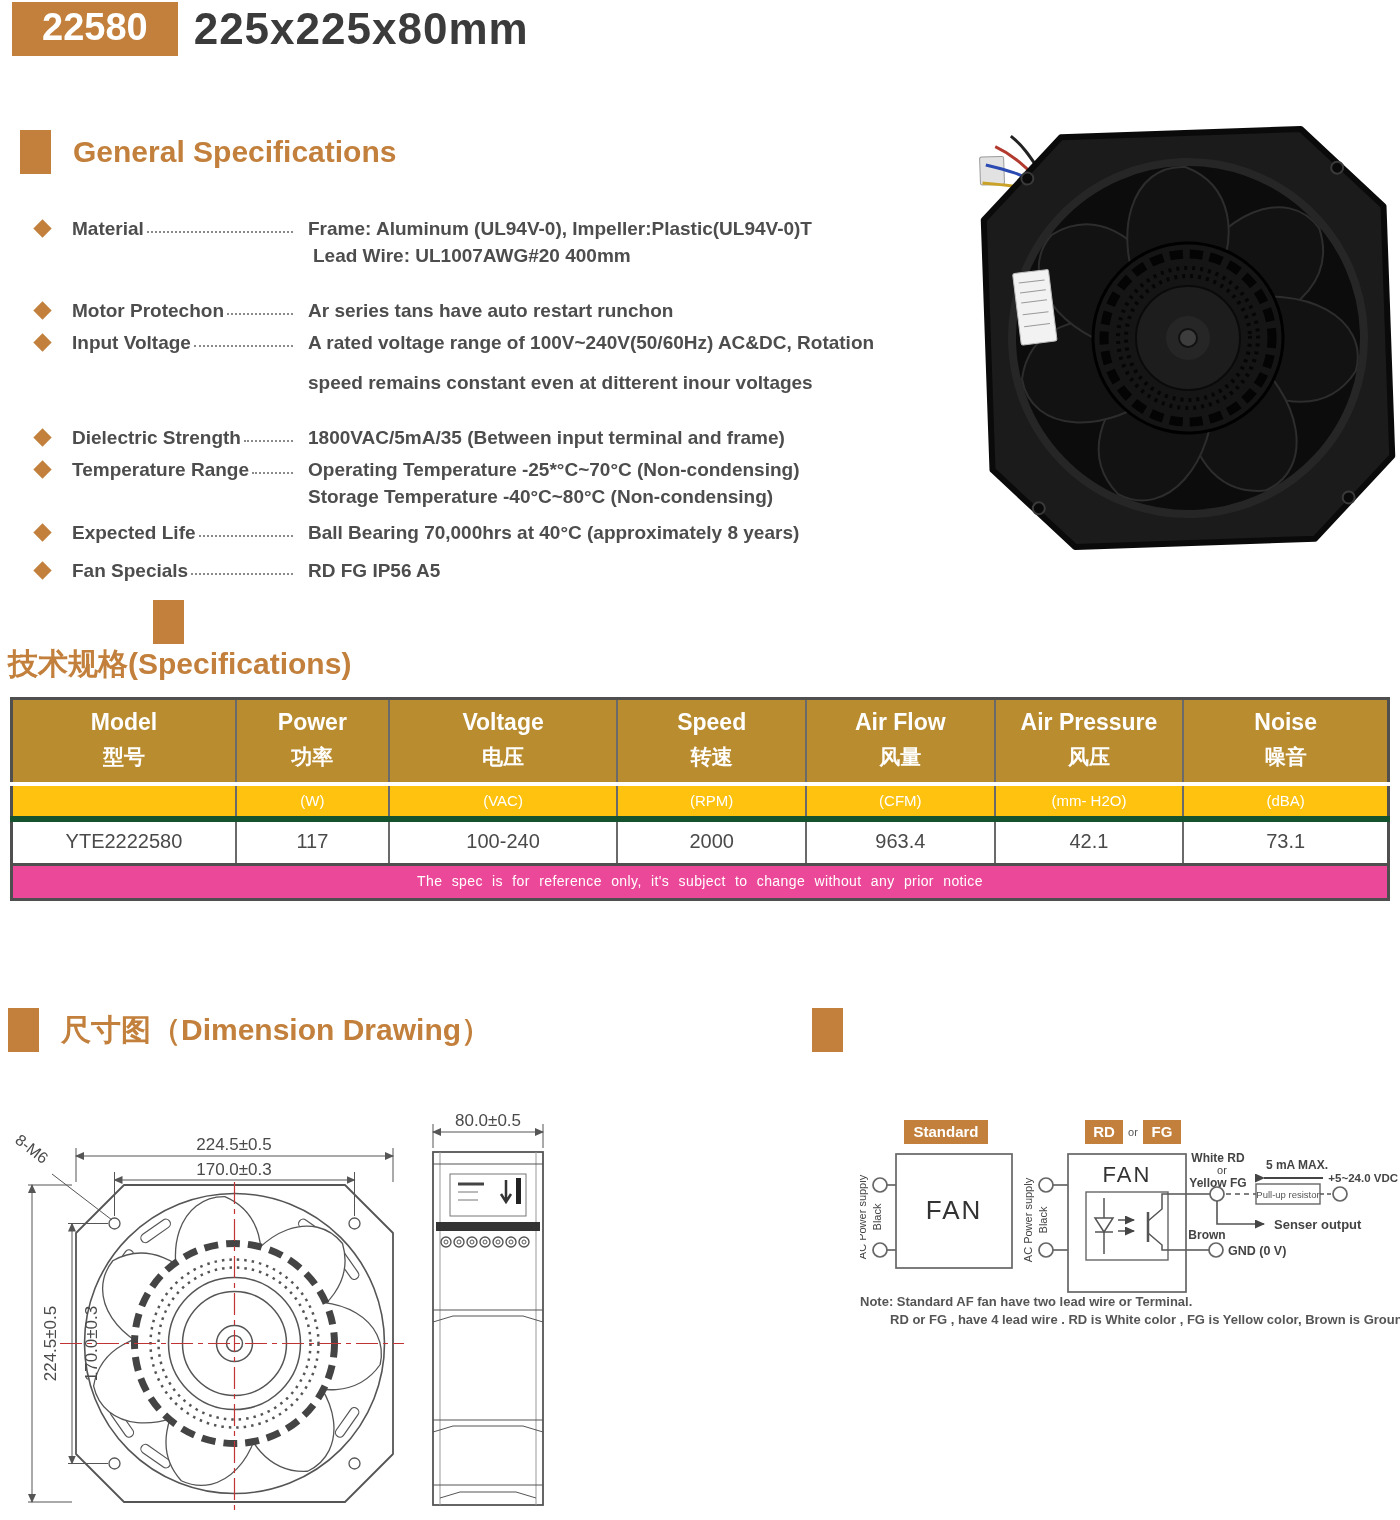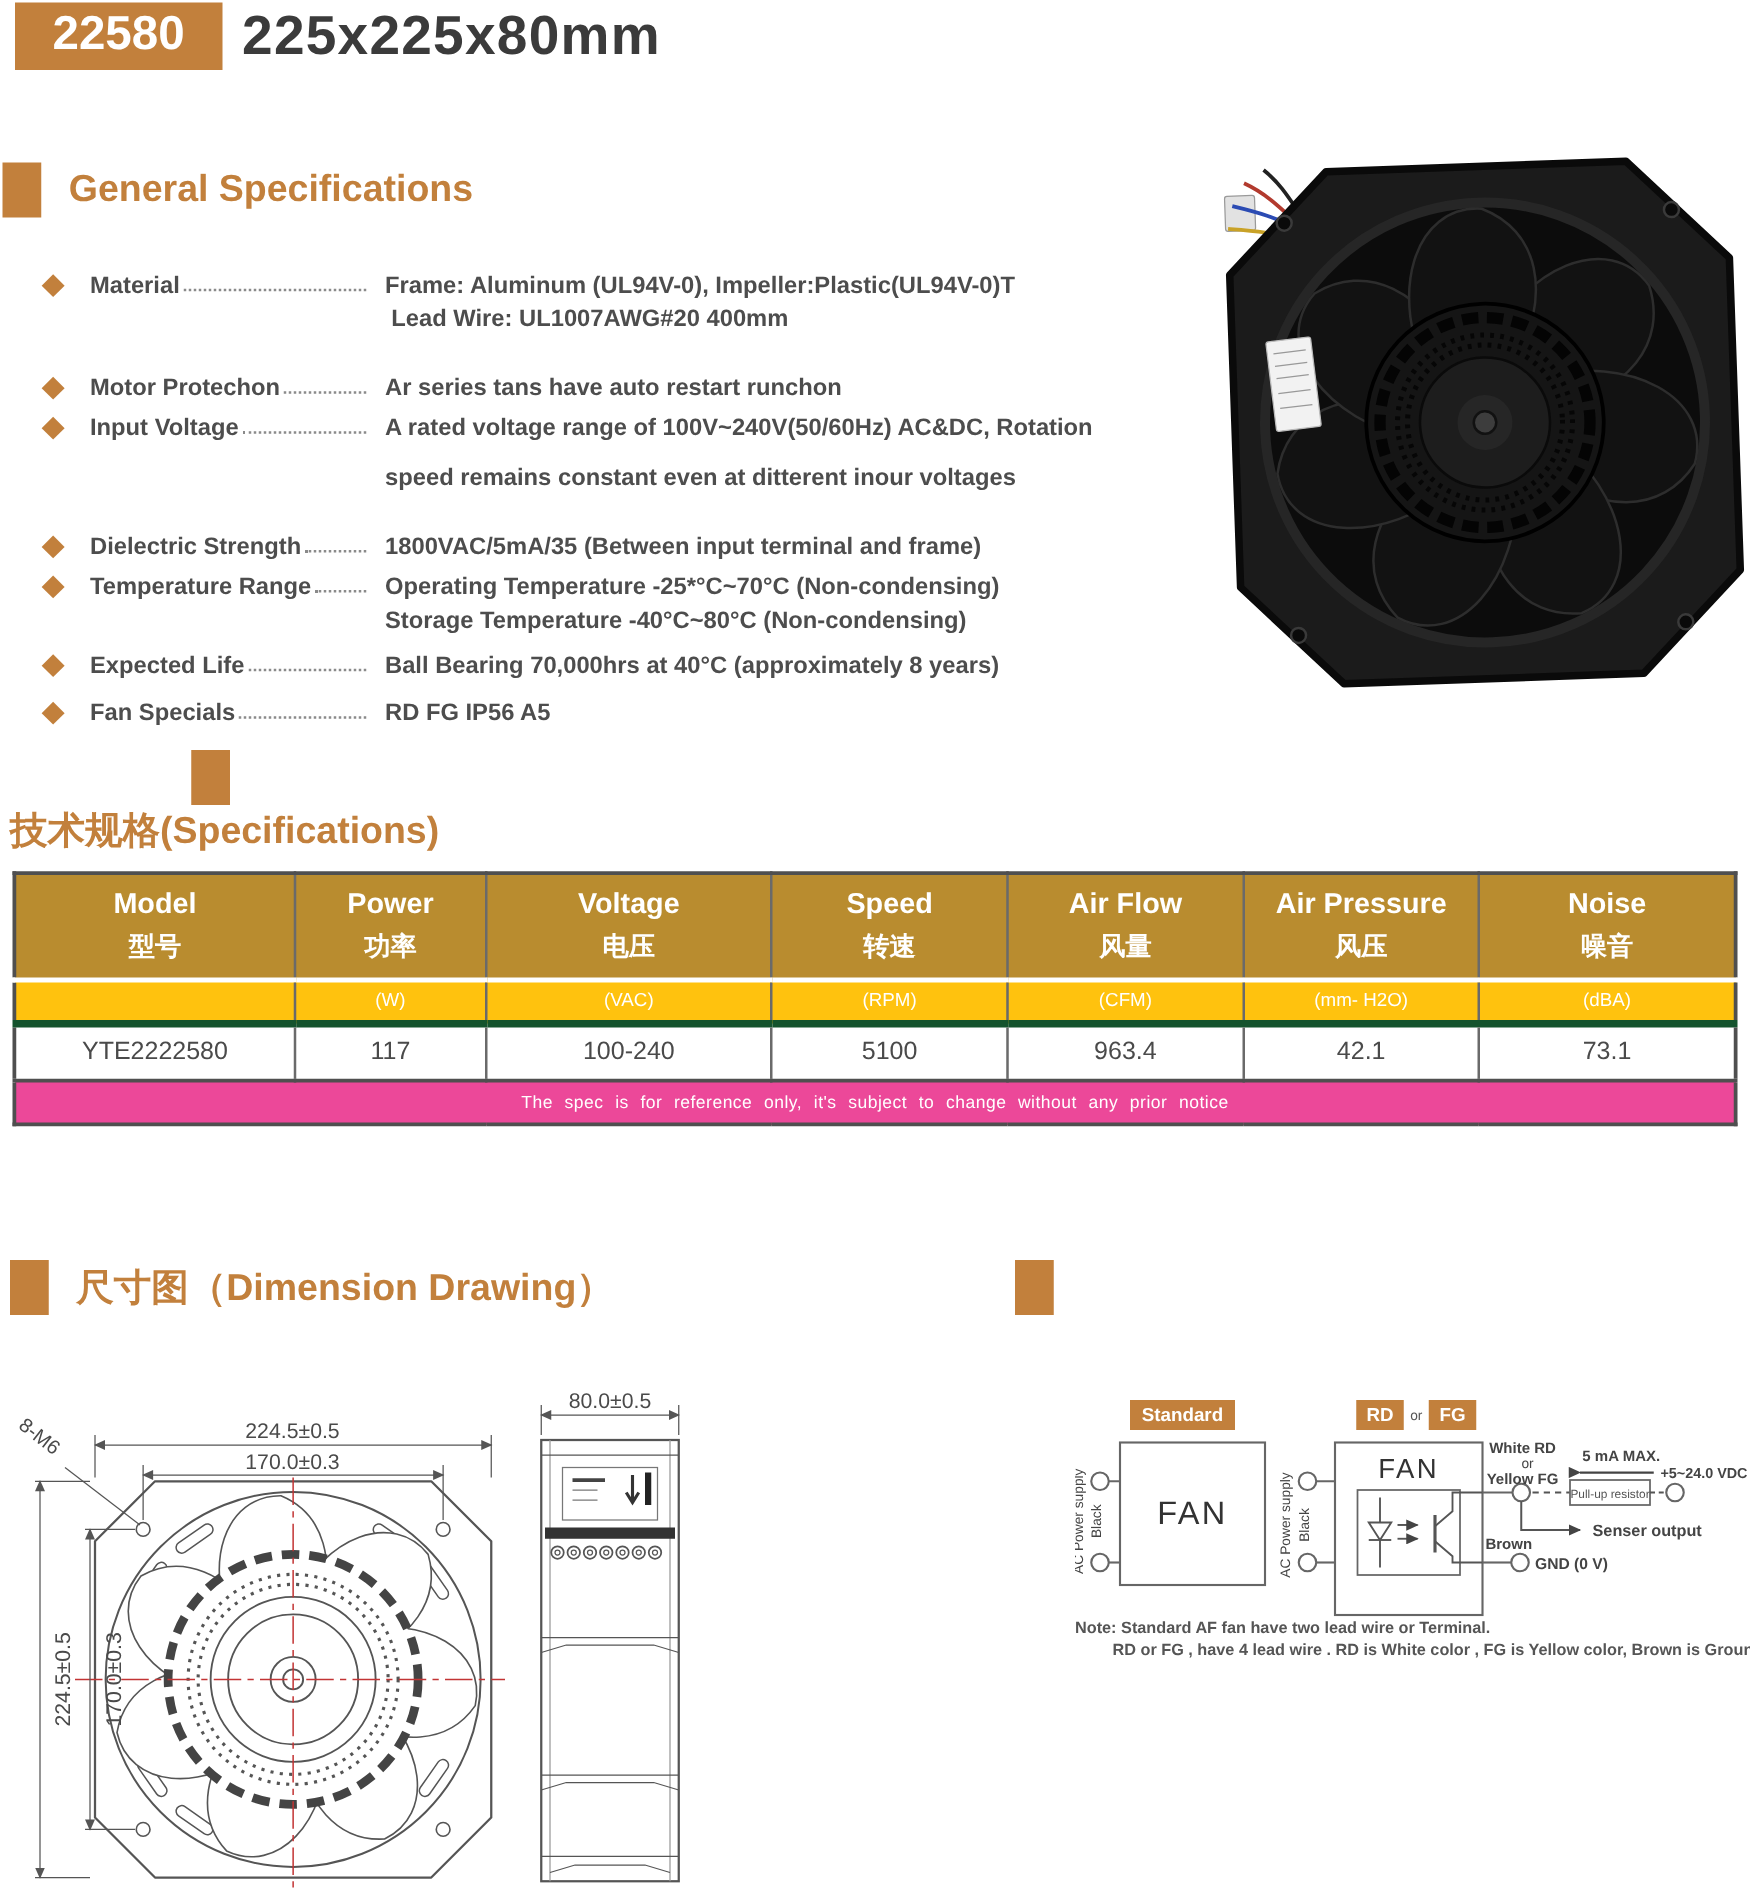--- a/index.html
+++ b/index.html
@@ -54,21 +54,21 @@
 </head>
 <body>
 
 <div class="page">
 
   <div class="hdr">
     <div class="model-badge">22580</div>
     <div class="page-title">225x225x80mm</div>
   </div>
 
-  <div class="sec-head" style="left:2px;top:130px;">
+  <div class="sec-head" style="left:20px;top:130px;">
     <div class="sec-sq"></div>
     <div class="sec-txt">General Specifications</div>
   </div>
 
   <div class="specs">
 
     <div class="spec-row mb15">
       <div class="sp-bullet"></div>
       <div class="sp-wrap">
           <span class="sp-label">Material</span>
@@ -252,21 +252,21 @@
       <td>(VAC)</td>
       <td>(RPM)</td>
       <td>(CFM)</td>
       <td>(mm- H2O)</td>
       <td>(dBA)</td>
     </tr>
     <tr class="data-row">
       <td>YTE2222580</td>
       <td>117</td>
       <td>100-240</td>
-      <td>5100</td>
+      <td>2000</td>
       <td>963.4</td>
       <td>42.1</td>
       <td>73.1</td>
     </tr>
     <tr class="foot-row">
       <td colspan="7">The spec is for reference only, it's subject to change without any prior notice</td>
     </tr>
   </tbody>
     </table>
 

